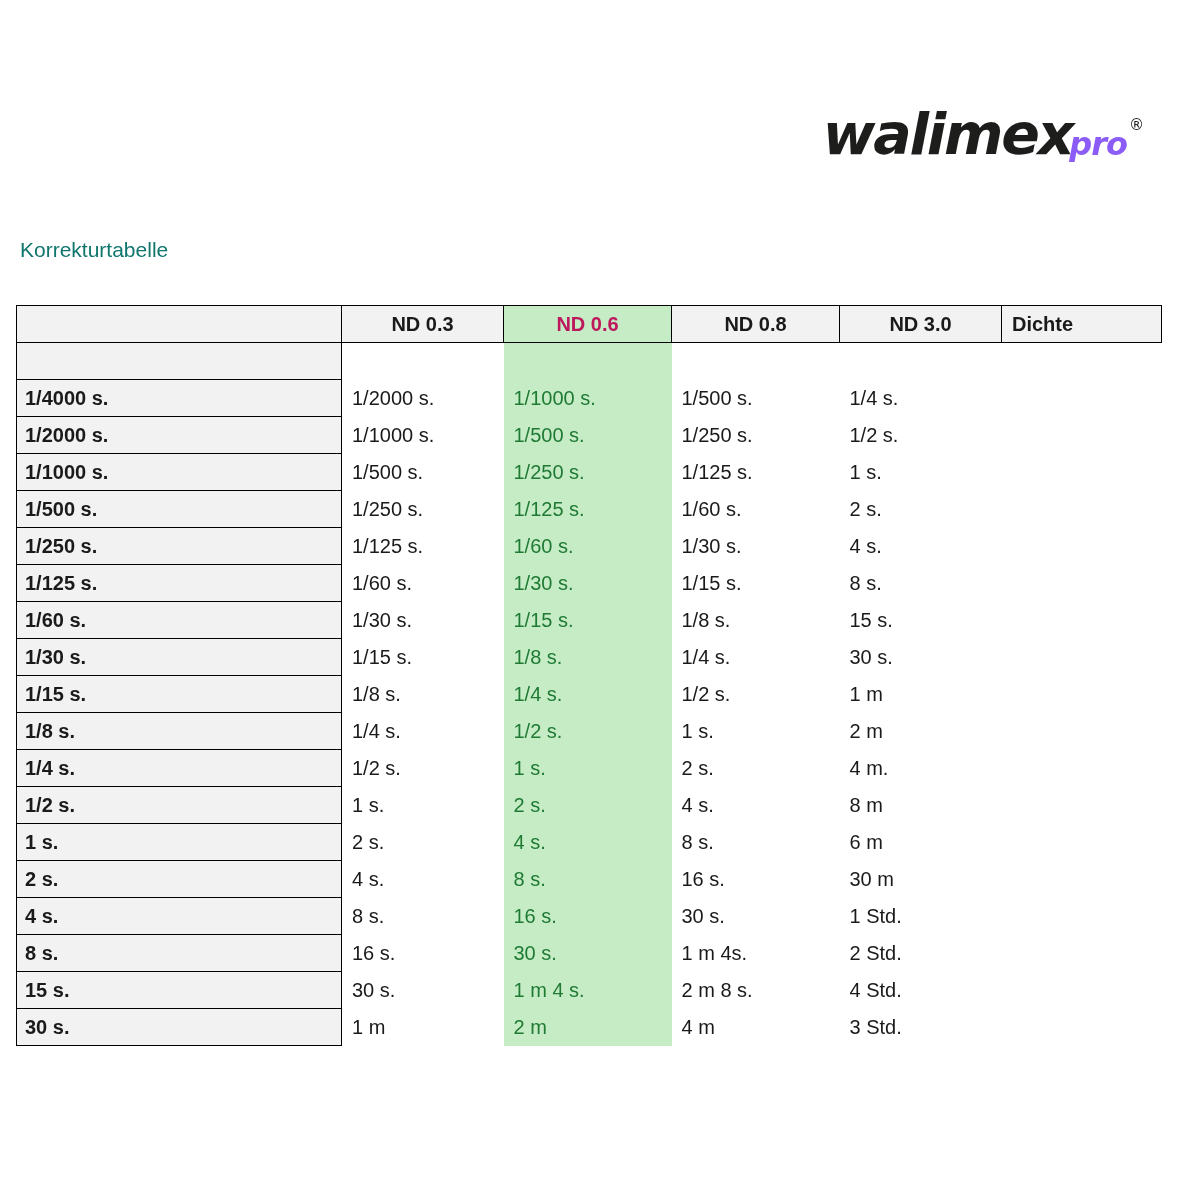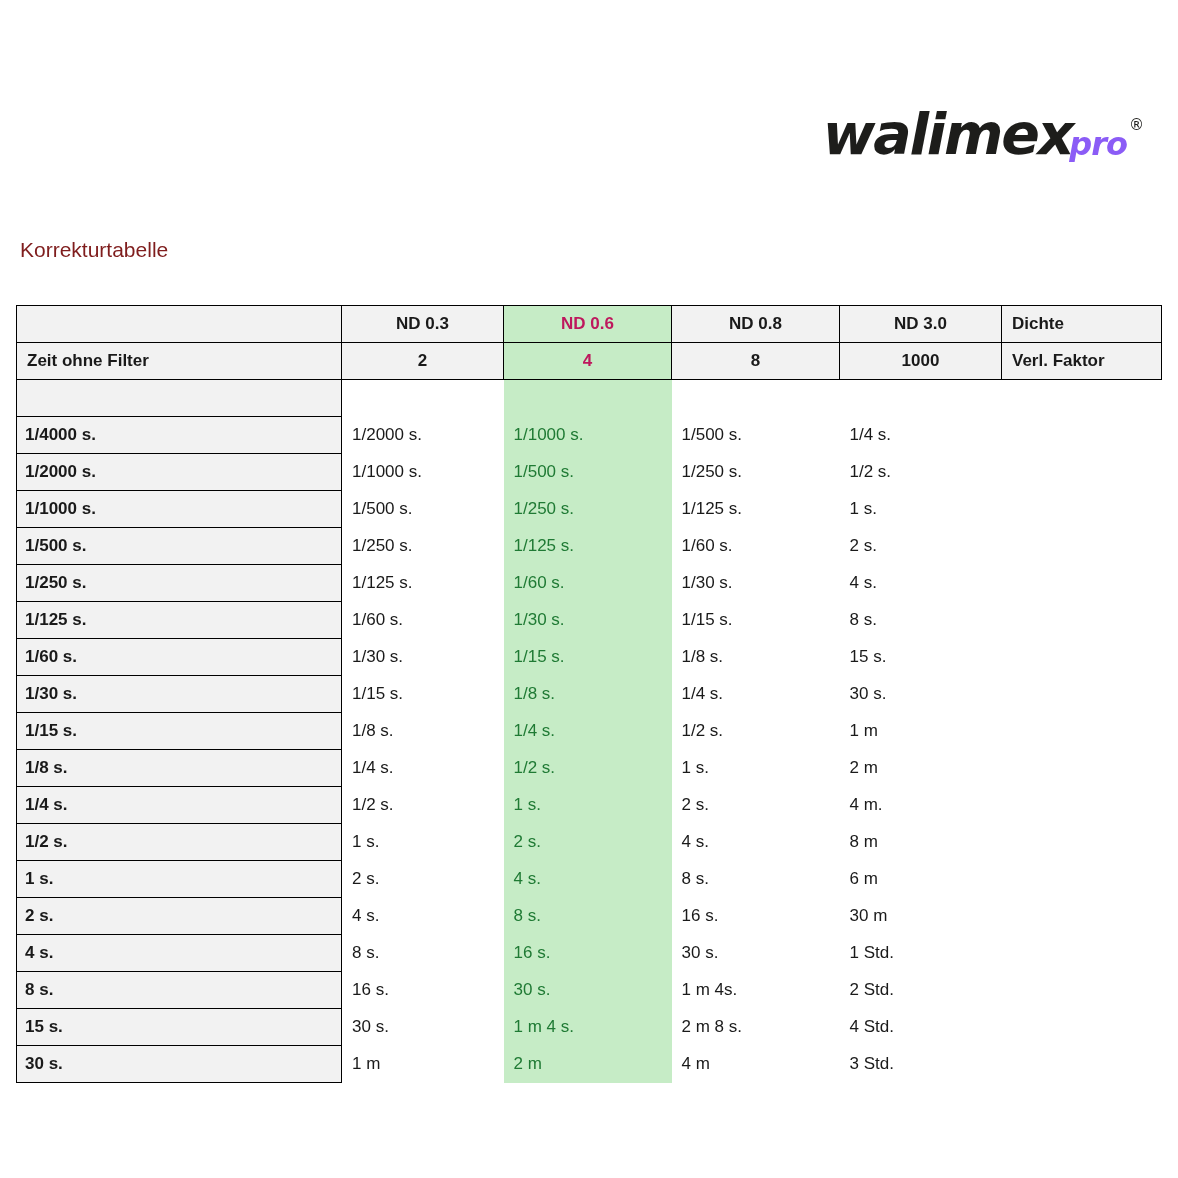--- a/index.html
+++ b/index.html
@@ -58,35 +58,35 @@
     margin-bottom: 30px;
     margin-left: 2px;
   }
 
   
   .doc-title {
     position: absolute;
     top: 238px;
     left: 20px;
     font-size: 21px;
-    color: #7f1d1d;
+    color: #0f766e;
   }
 
   
   .table-wrap {
     position: absolute;
     top: 305px;
     left: 16px;
     width: 1145px;
   }
   table.corr {
     border-collapse: collapse;
     table-layout: fixed;
     width: 1145px;
-    font-size: 17px;
+    font-size: 20px;
   }
   table.corr td {
     padding: 0 10px;
     height: 36px;
     vertical-align: middle;
     white-space: nowrap;
   }
 
   
   col.c0 { width: 325px; }
@@ -175,28 +175,20 @@
       </colgroup>
       <thead>
         <tr class="hdr">
           <td class="blank-left"></td>
           <td class="center">ND 0.3</td>
           <td class="center nd6">ND 0.6</td>
           <td class="center">ND 0.8</td>
           <td class="center">ND 3.0</td>
           <td>Dichte</td>
         </tr>
-        <tr class="hdr">
-          <td>Zeit ohne Filter</td>
-          <td class="center">2</td>
-          <td class="center nd6">4</td>
-          <td class="center">8</td>
-          <td class="center">1000</td>
-          <td>Verl. Faktor</td>
-        </tr>
       </thead>
       <tbody>
         <tr class="spacer">
           <td class="left-cell"></td>
           <td></td>
           <td class="green"></td>
           <td></td>
           <td></td>
           <td></td>
         </tr>

